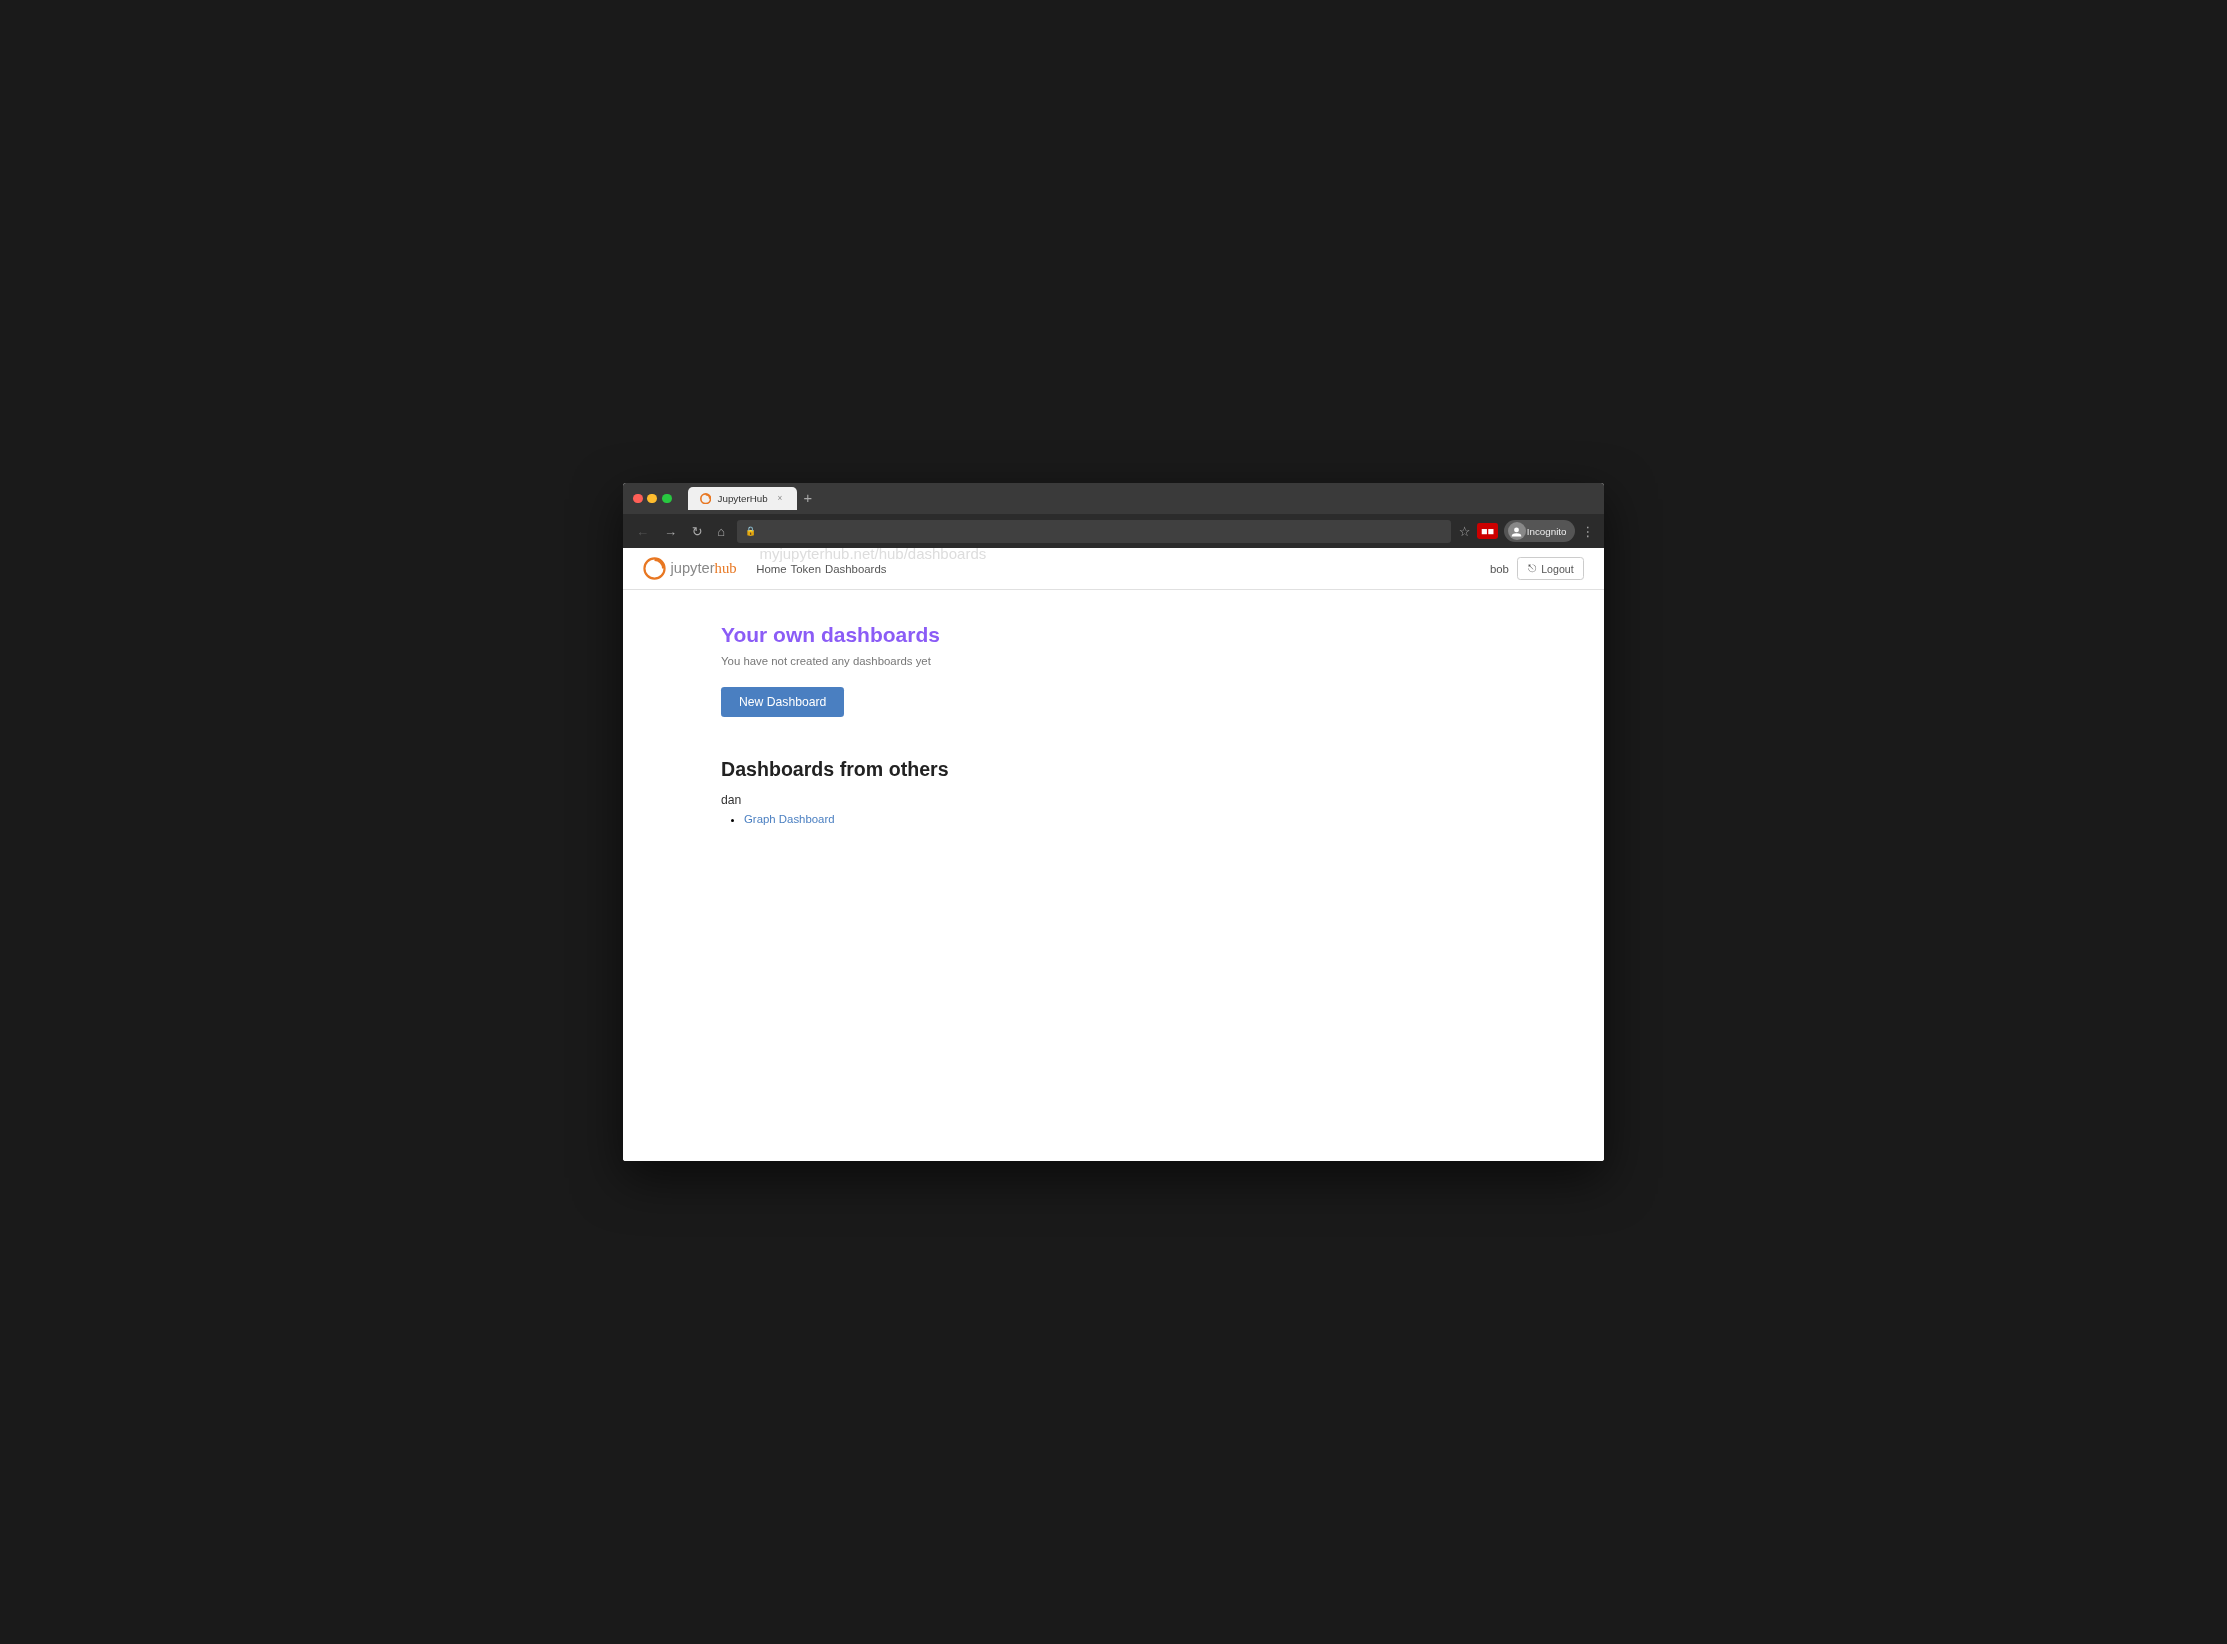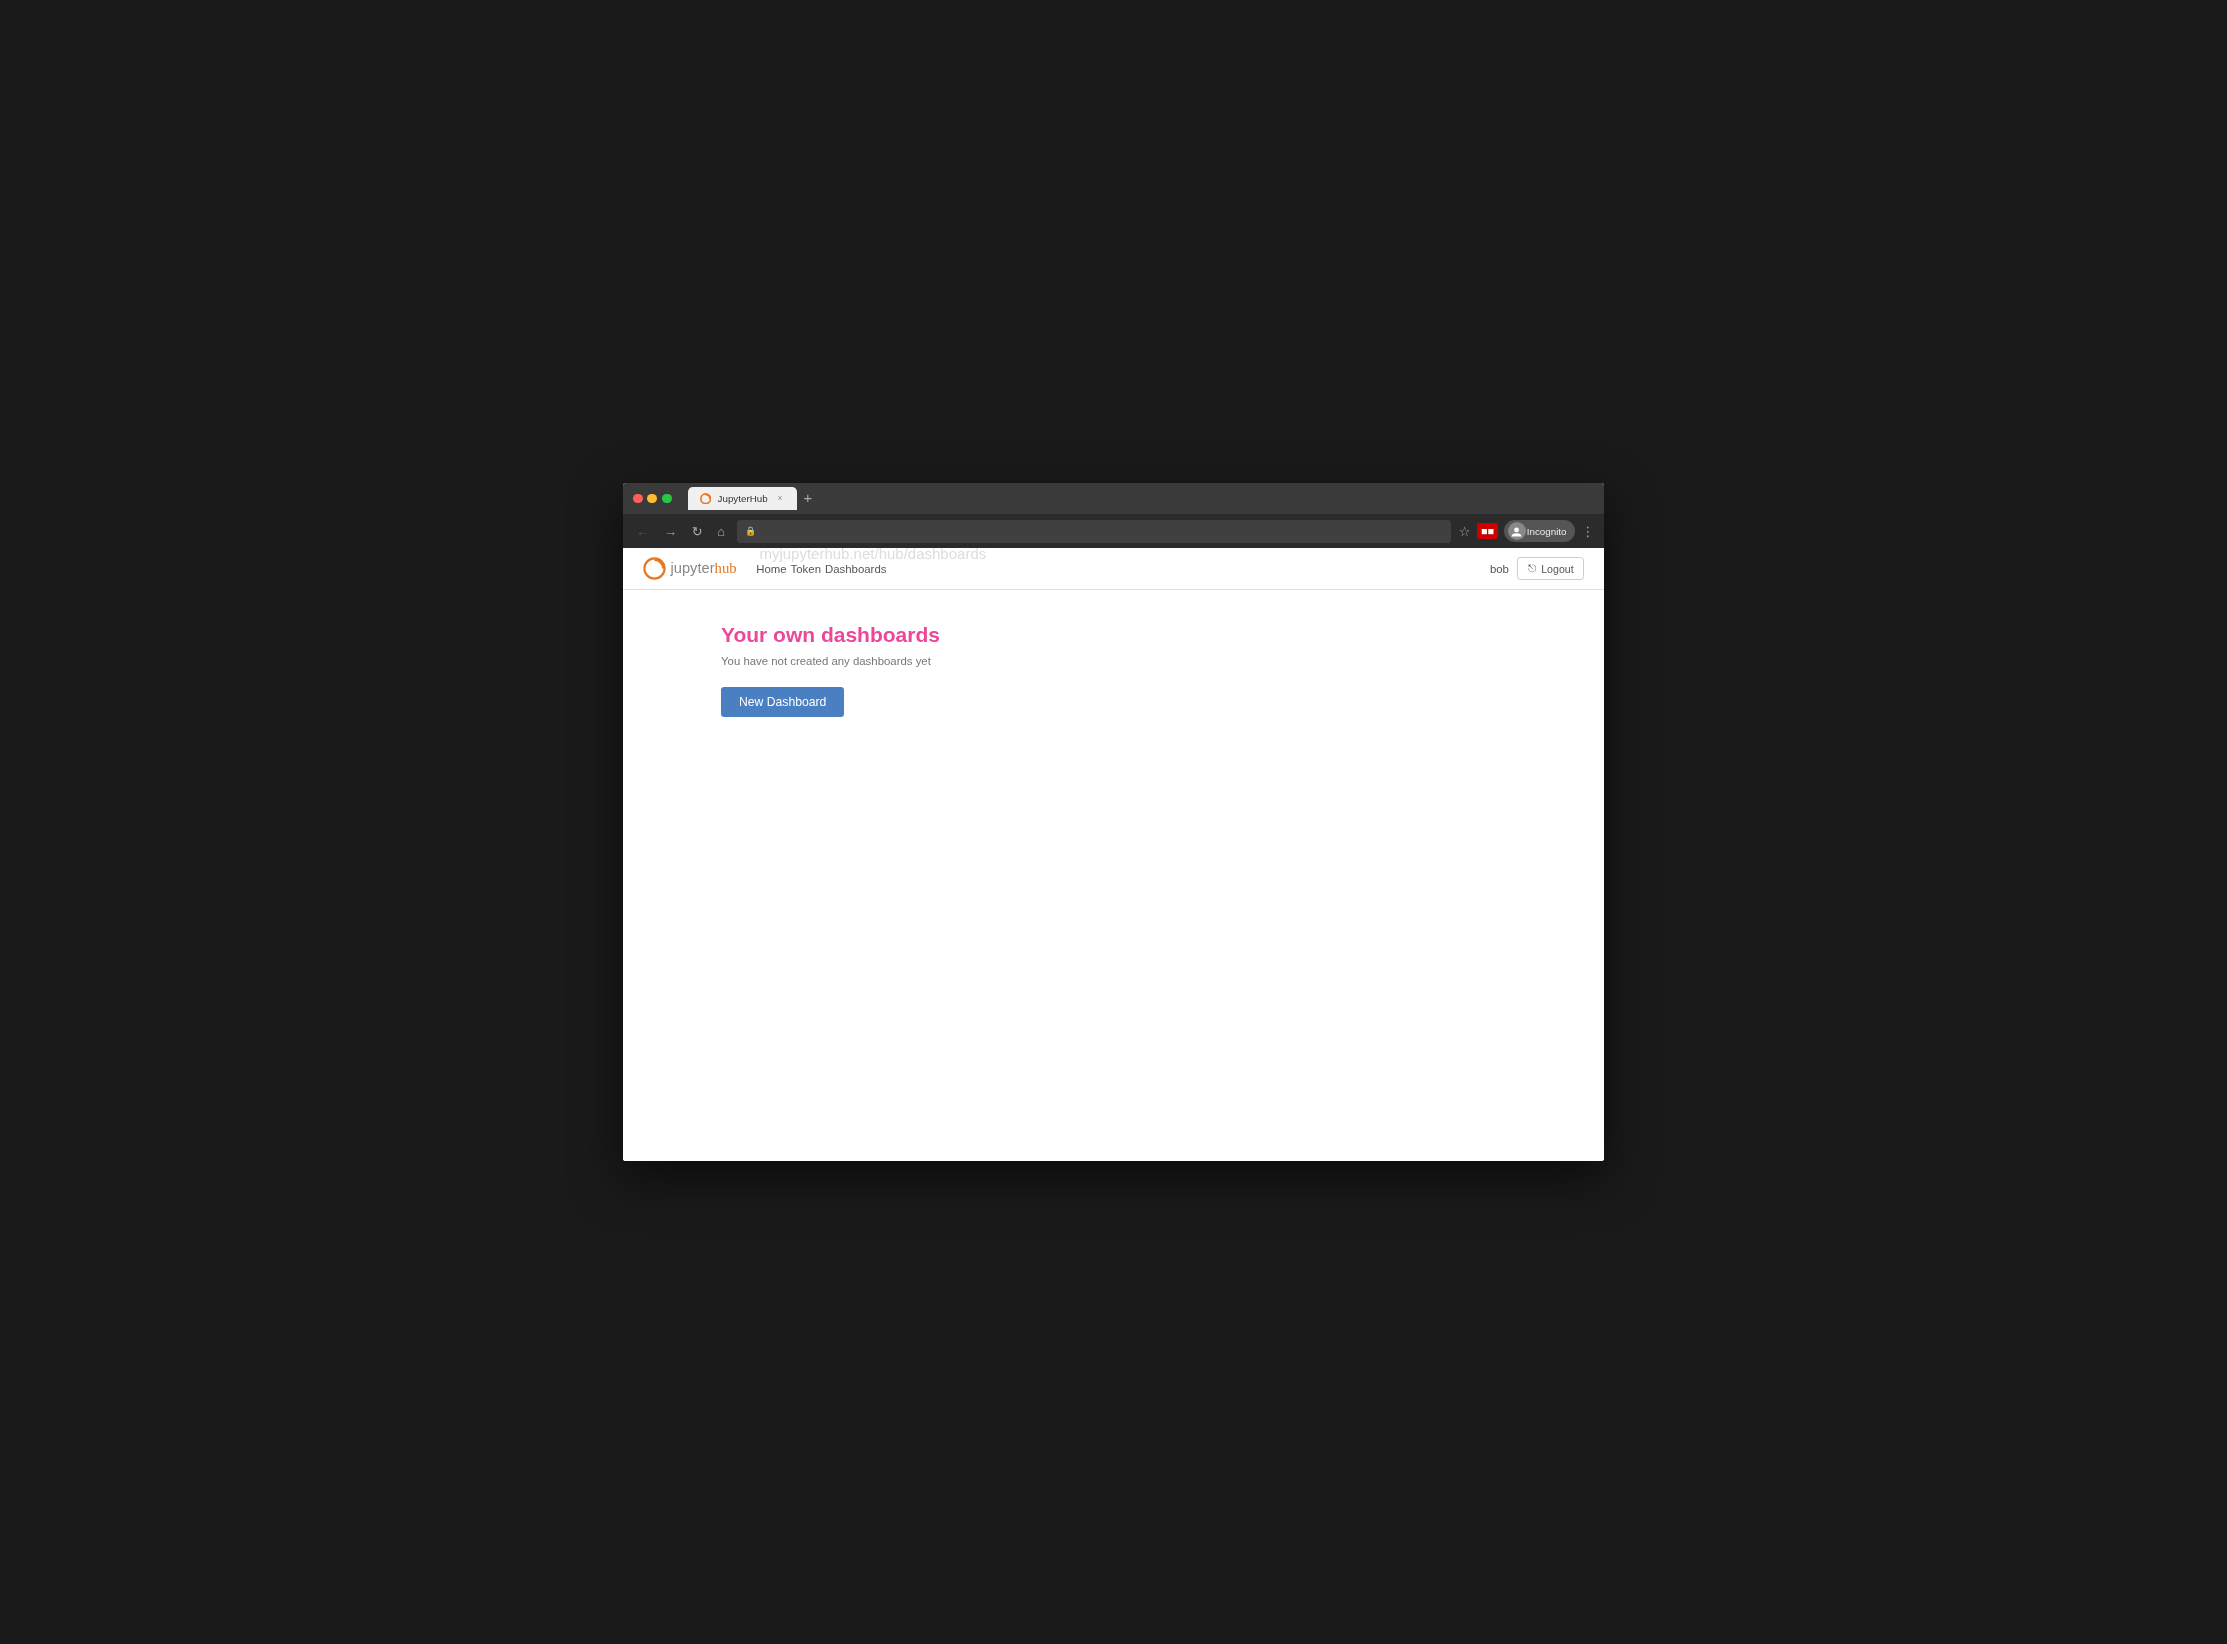--- a/index.html
+++ b/index.html
@@ -252,21 +252,21 @@
     
     .main-content {
       background: #fff;
       padding: 33px 98px 33px 98px;
       min-height: 571px;
     }
 
     .section-title {
       font-size: 21px;
       font-weight: 600;
-      color: #ec4899;
+      color: #8b5cf6;
       margin-bottom: 8.2px;
     }
 
     .section-subtitle {
       font-size: 11.4px;
       color: #777;
       margin-bottom: 19.6px;
     }
 
     .new-dashboard-btn {
@@ -396,17 +396,29 @@
     </nav>
 
     <div class="main-content">
 
       <div>
         <h1 class="section-title">Your own dashboards</h1>
         <p class="section-subtitle">You have not created any dashboards yet</p>
         <button class="new-dashboard-btn">New Dashboard</button>
       </div>
 
+      <div class="others-section">
+        <h2 class="section-title-others">Dashboards from others</h2>
+
+        <div>
+          <p class="dashboard-owner">dan</p>
+          <ul class="dashboard-list">
+            <li class="dashboard-list-item">
+              <a class="dashboard-link">Graph Dashboard</a>
+            </li>
+          </ul>
+        </div>
+      </div>
 
     </div>
   </div>
 </div>
 
 
 </body></html>

